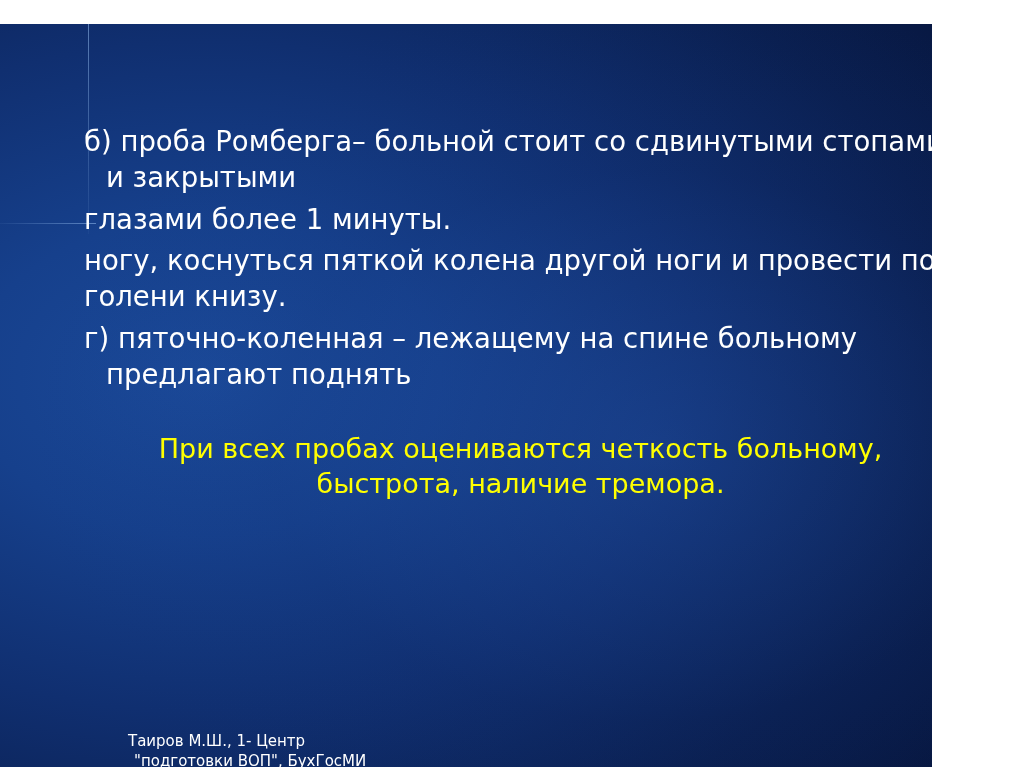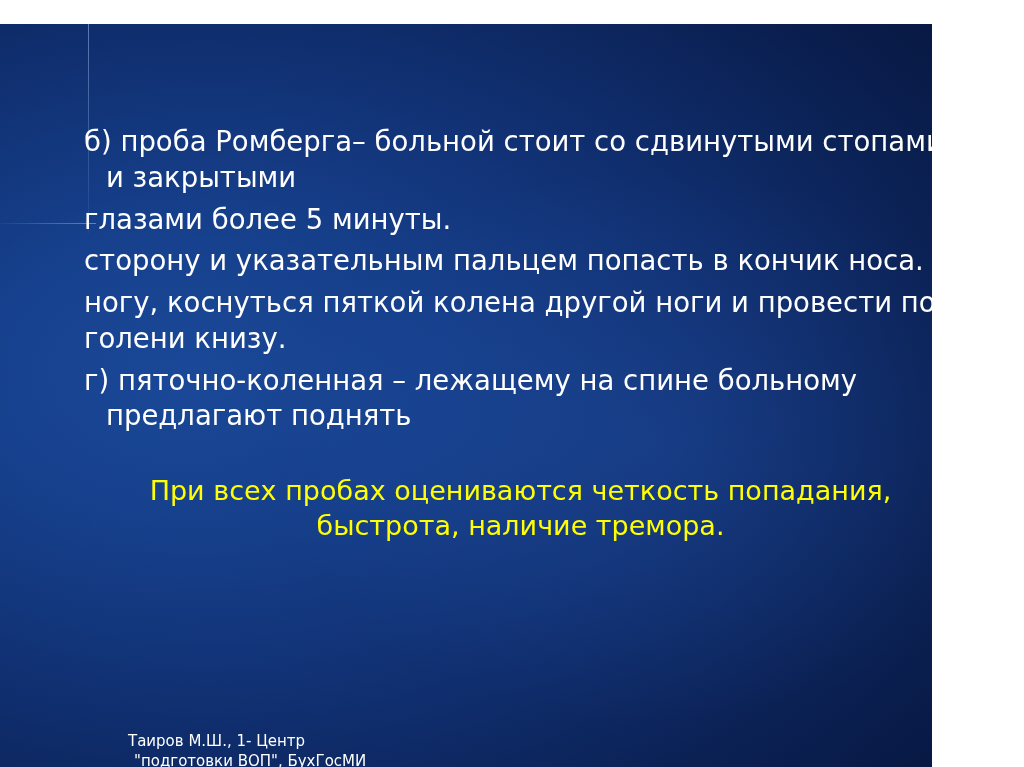--- a/index.html
+++ b/index.html
@@ -110,30 +110,29 @@
 
 <div class="slide">
 
   <div class="guide-v"></div>
   <div class="guide-h"></div>
 
   <div class="content">
 
     <p class="para hang">б) проба Ромберга– больной стоит со сдвинутыми стопами и закрытыми</p>
 
-    <p class="para flush">глазами более 5 минуты.</p>
+    <p class="para flush">глазами более 1 минуты.</p>
 
 
-    <p class="para flush">сторону и указательным пальцем попасть в кончик носа.</p>
 
     <p class="para flush">ногу, коснуться пяткой колена другой ноги и провести по голени книзу.</p>
 
     <p class="para hang">г) пяточно-коленная – лежащему на спине больному предлагают поднять</p>
 
-    <p class="summary">При всех пробах оцениваются четкость попадания, быстрота, наличие тремора.</p>
+    <p class="summary">При всех пробах оцениваются четкость больному, быстрота, наличие тремора.</p>
 
   </div>
 
   <div class="footer">
     <div class="l1">Таиров М.Ш., 1- Центр</div>
     <div class="l2">"подготовки ВОП", БухГосМИ</div>
   </div>
 
 </div>
 

